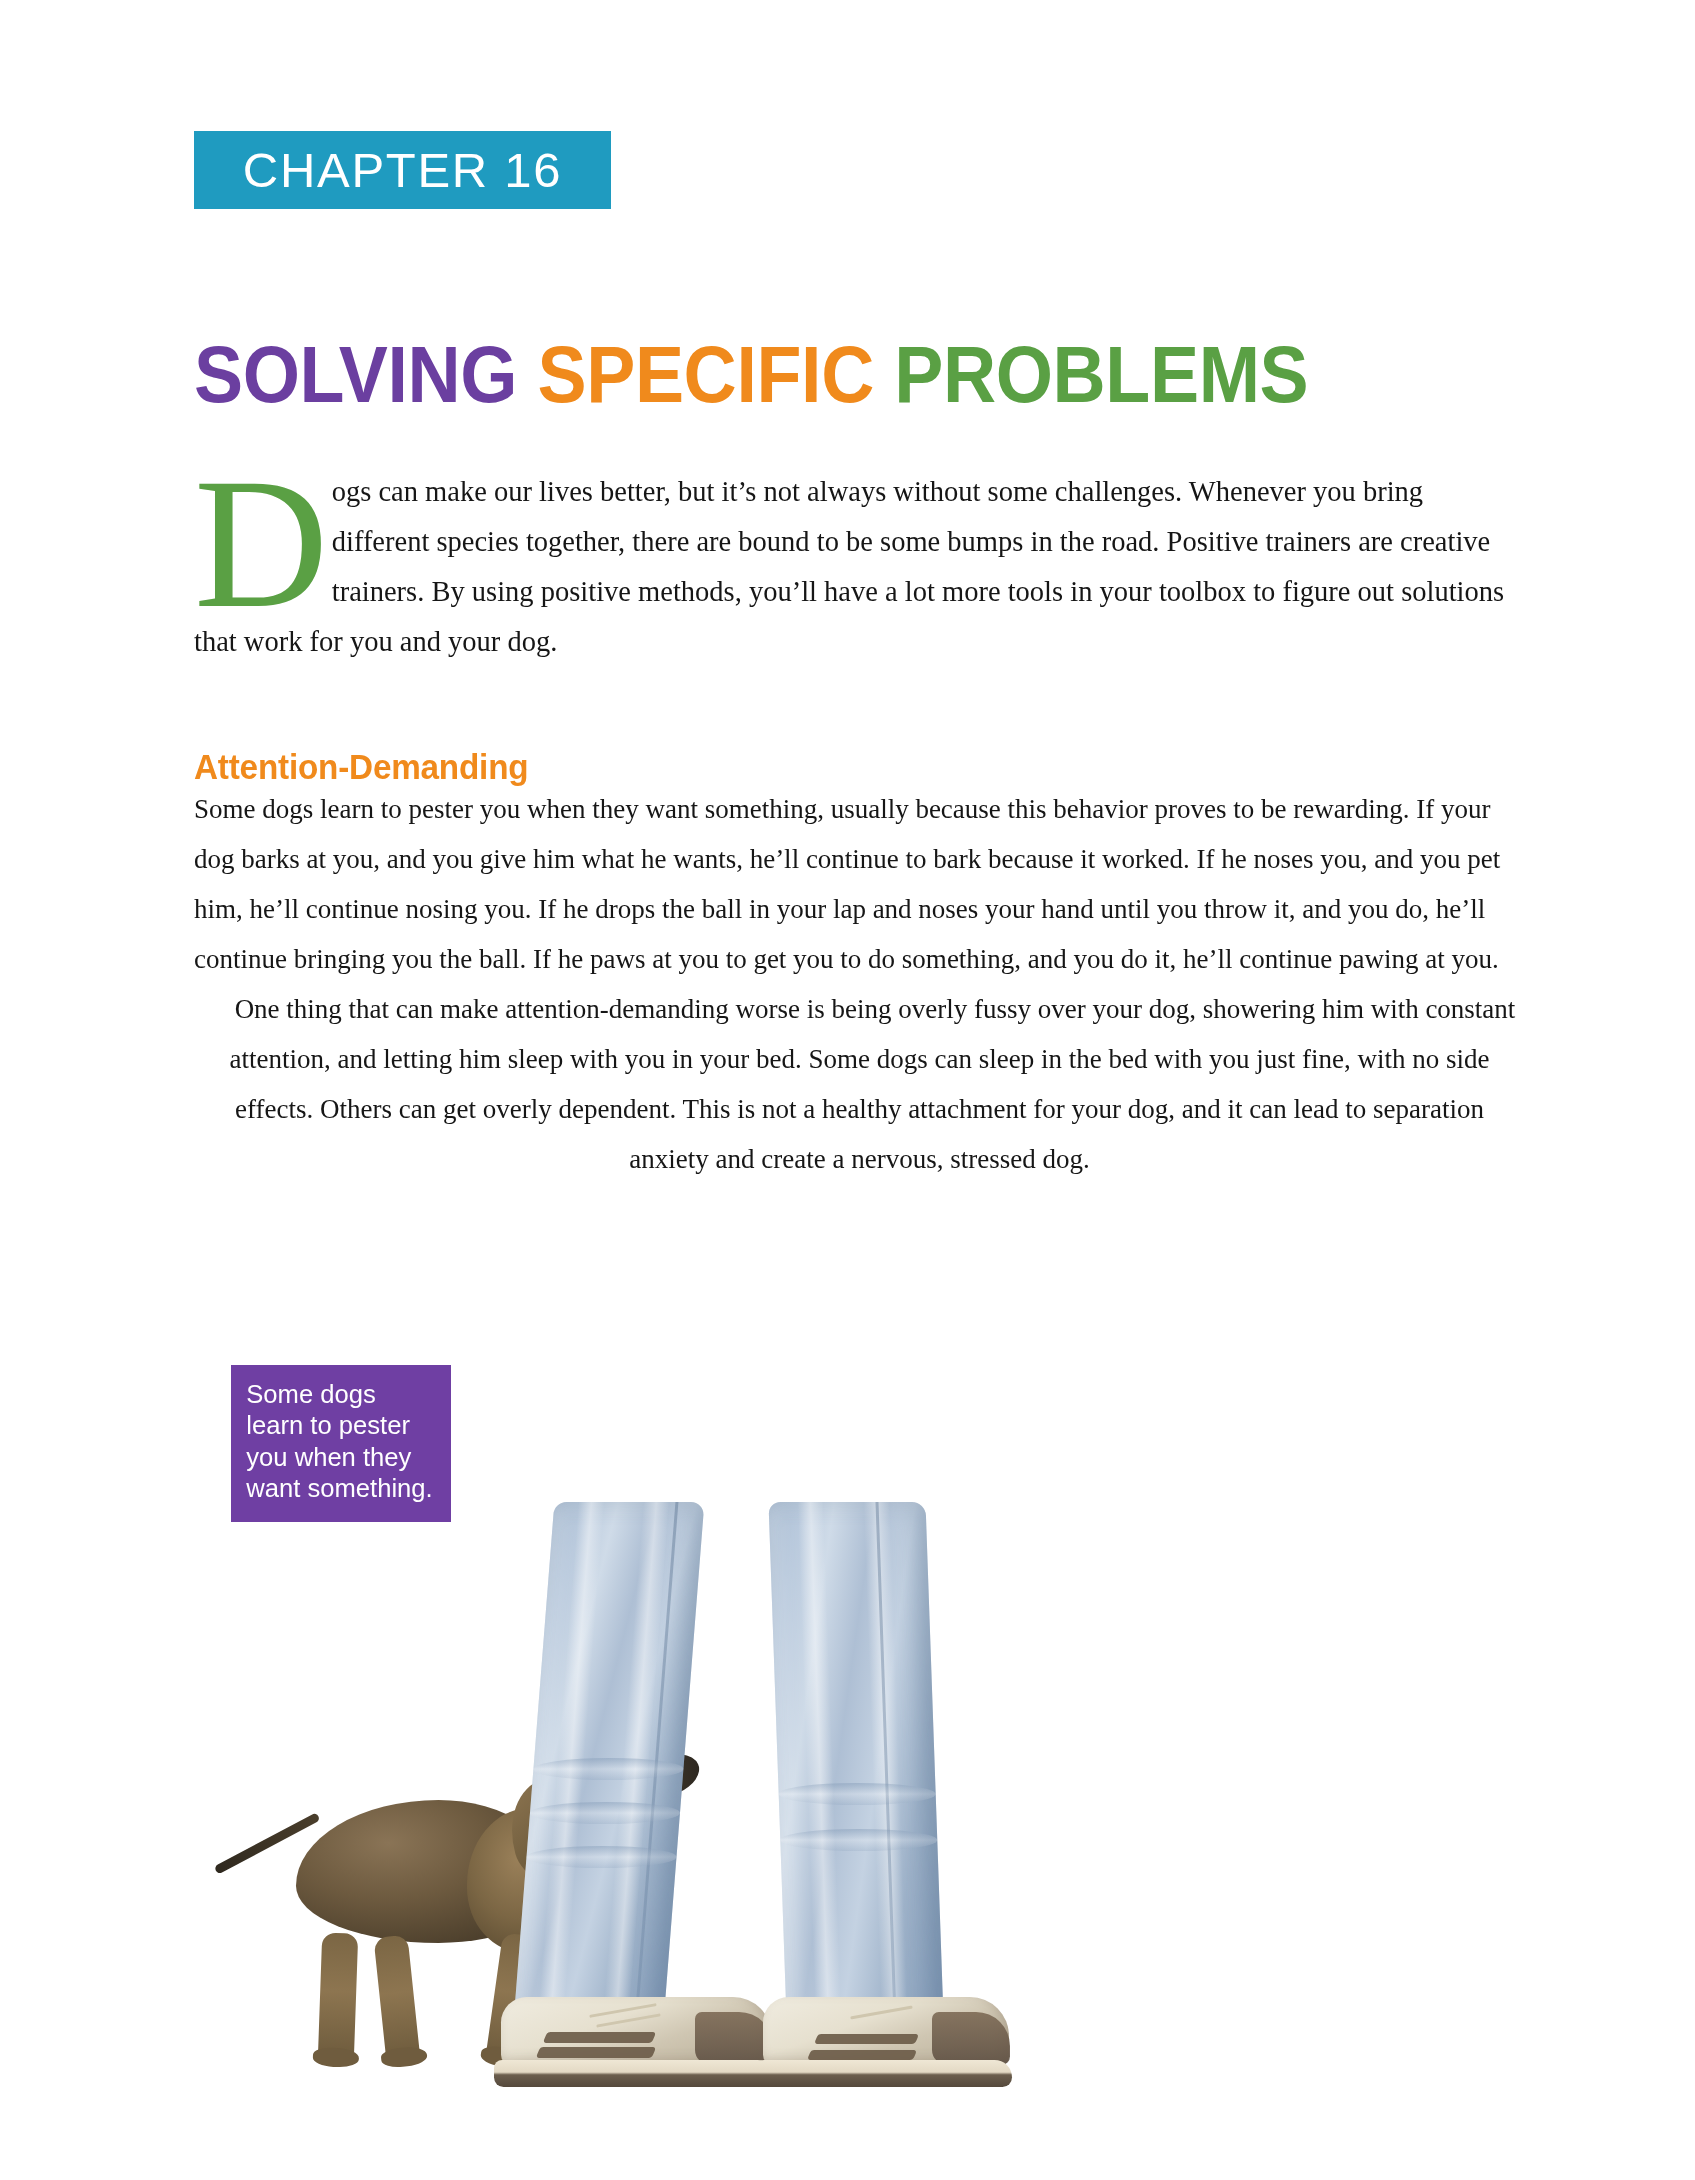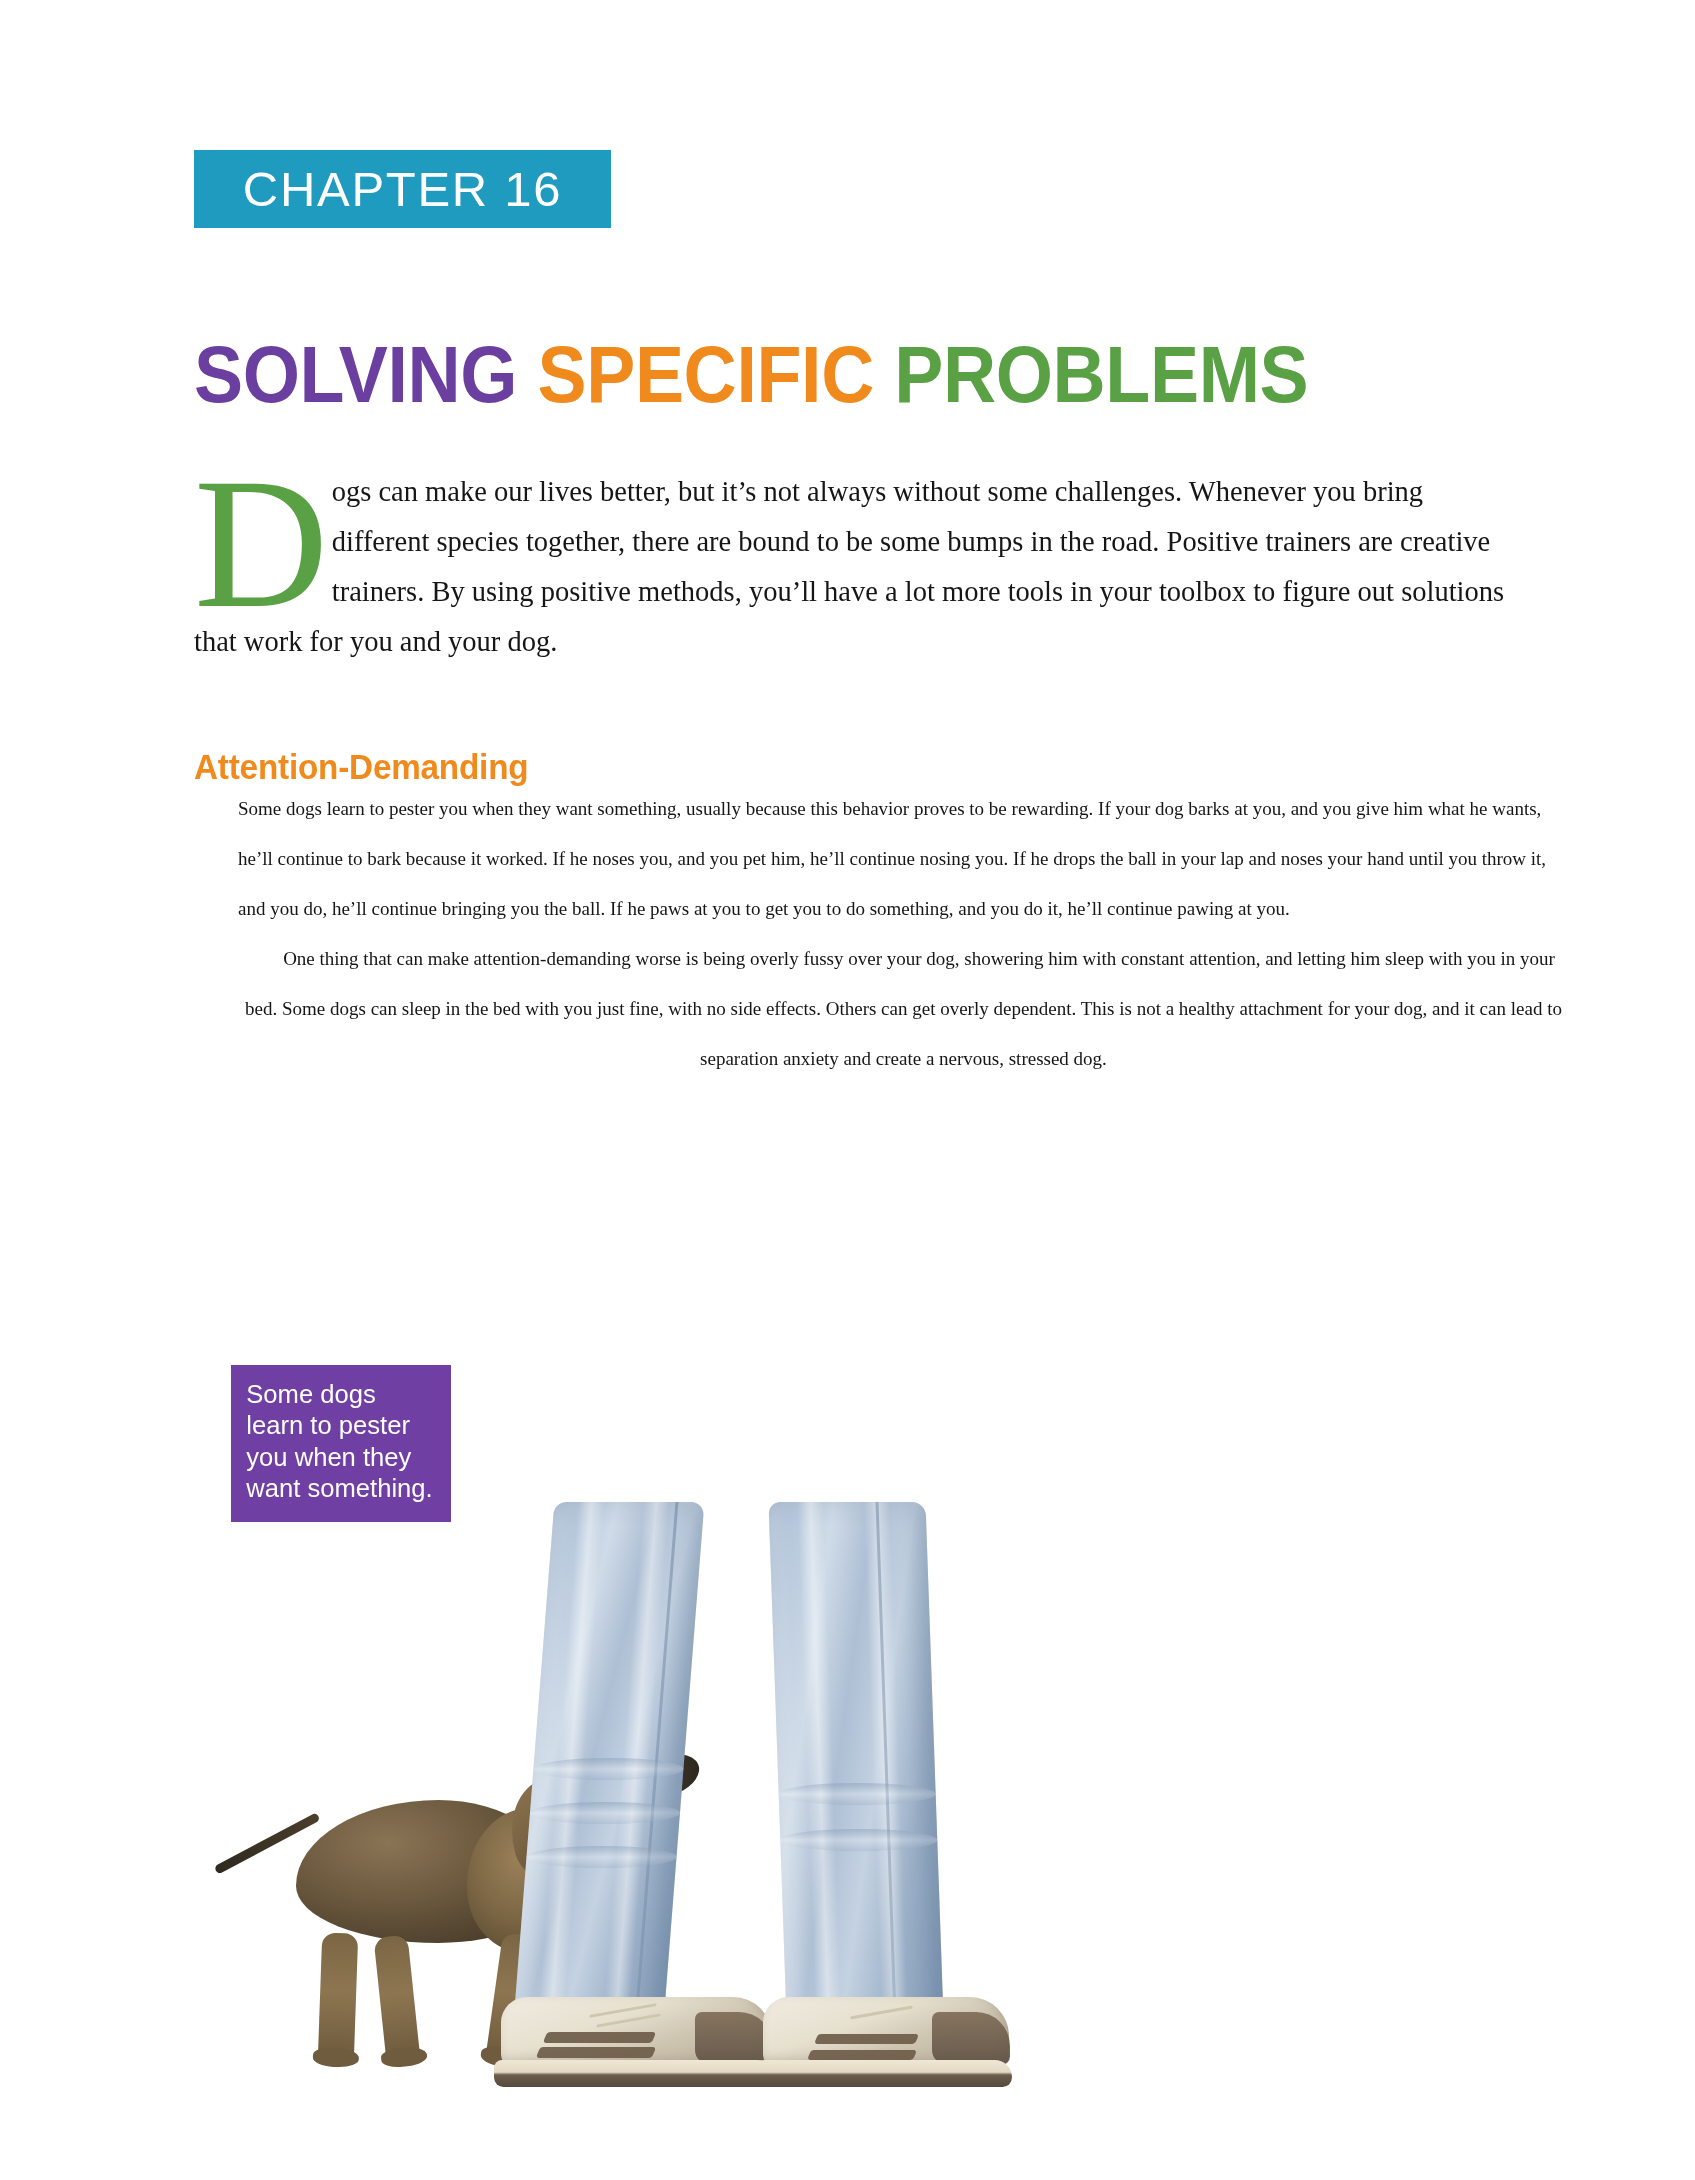--- a/index.html
+++ b/index.html
@@ -19,21 +19,21 @@
   .page {
     position: absolute;
     inset: 0;
     background: #ffffff;
   }
 
   
   .chapter-banner {
     position: absolute;
     left: 194px;
-    top: 150px;
+    top: 131px;
     width: 417px;
     height: 78px;
     background: #1f9bc0;
     display: flex;
     align-items: center;
     justify-content: center;
   }
   .chapter-banner .label {
     font-family: "Liberation Sans", sans-serif;
     font-weight: 400;
@@ -104,24 +104,23 @@
     transform-origin: left center;
   }
 
   
   .body-copy {
     position: absolute;
     left: 194px;
     top: 784px;
     width: 1331px;
     font-family: "Liberation Serif", serif;
-    font-size: 19px;
+    font-size: 27px;
     line-height: 50px;
     color: #161616;
-    margin-left: 44px;
   }
   .body-copy p { margin: 0; }
   .body-copy p.indented { text-indent: 31px; text-align: center; }
 
   
   .photo {
     position: absolute;
     left: 194px;
     top: 1312px;
     width: 1331px;

